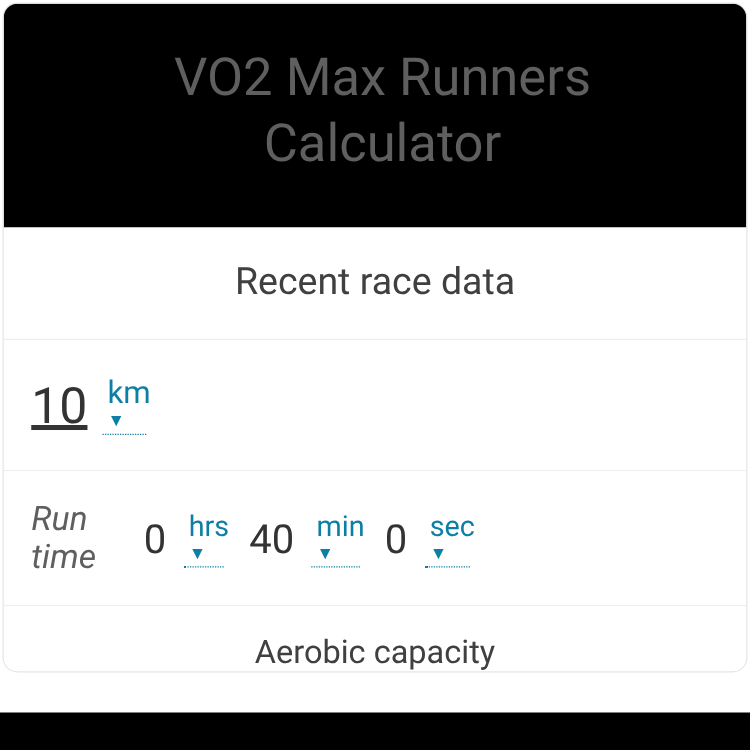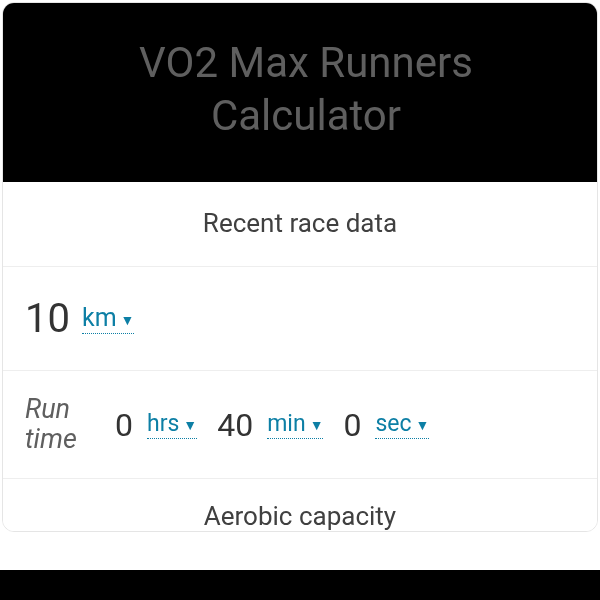--- a/index.html
+++ b/index.html
@@ -25,21 +25,21 @@
   }
   .header h1 {
     font-size: 42px;
     font-weight: 400;
     color: #5f5f5f;
     line-height: 1.25;
   }
   .section-title {
     padding: 26px 20px 28px 20px;
     text-align: center;
-    font-size: 26px;
+    font-size: 30px;
     color: #404040;
     border-bottom: 1px solid #eee;
     background: #fff;
     font-weight: 400;
   }
   .row {
     display: flex;
     align-items: center;
     padding: 28px 22px;
     border-bottom: 1px solid #eee;
@@ -49,30 +49,32 @@
     font-size: 27px;
     color: #5f5f5f;
     font-weight: 400;
   }
   .row-distance .row-label { flex: 1; }
   .row-distance .value-big {
     font-size: 40px;
     color: #333;
     margin-right: 12px;
     font-weight: 400;
+    text-decoration: underline;
   }
   .unit-sel {
     color: #0d7fa5;
     font-size: 25px;
     display: inline-flex;
     align-items: baseline;
     text-decoration: none;
     border-bottom: 1px dotted #0d7fa5;
     padding-bottom: 1px;
     cursor: pointer;
+    flex-direction: column;
   }
   .unit-sel .arrow {
     font-size: 14px;
     margin-left: 4px;
     color: #0d7fa5;
     position: relative;
     top: -1px;
   }
   .row-time {
     padding: 24px 22px;

